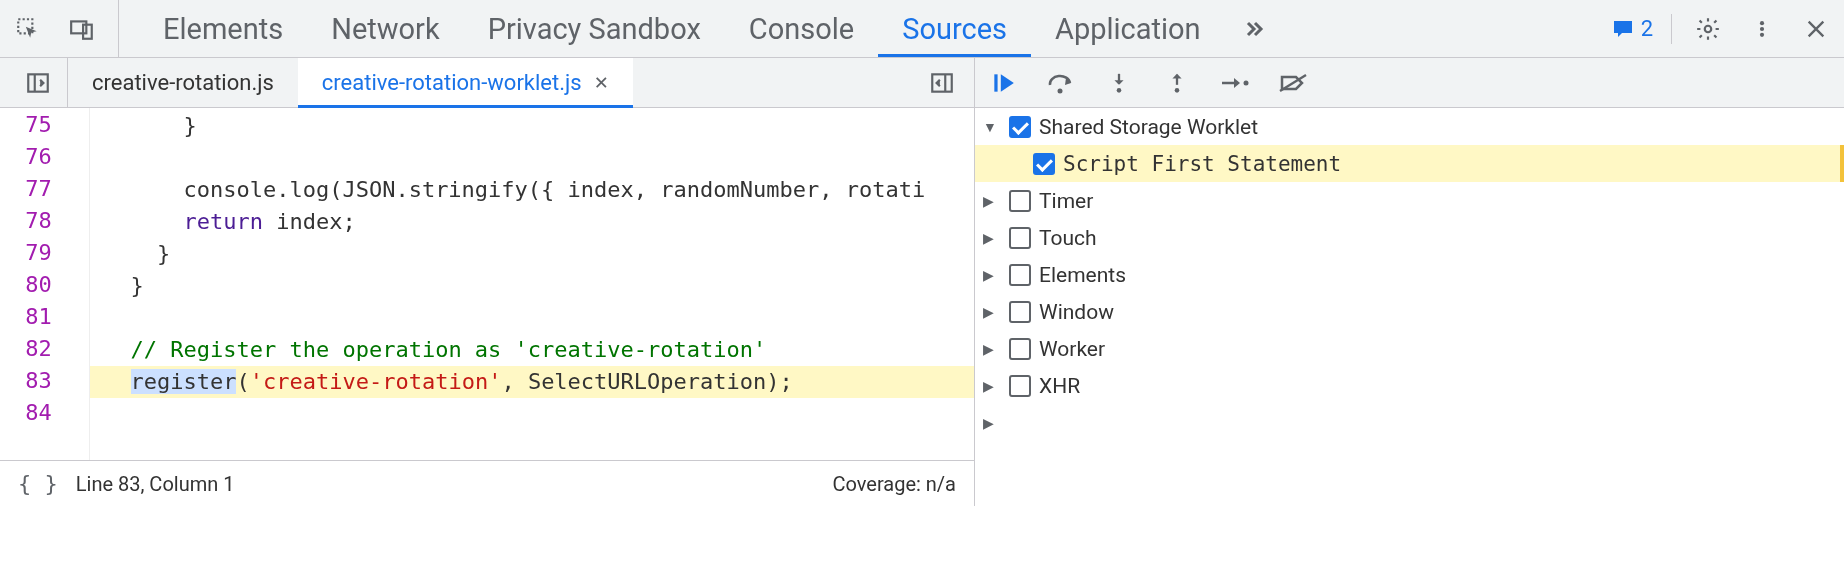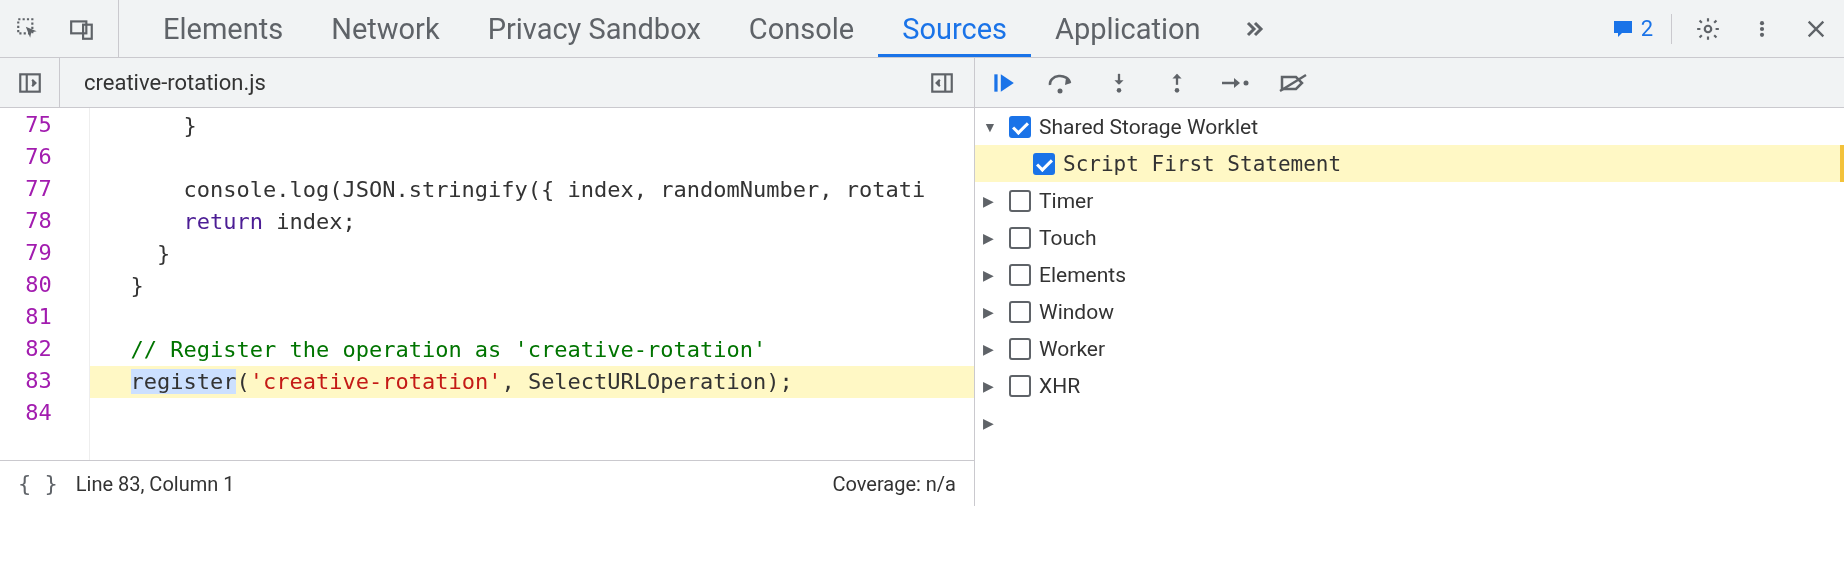--- a/index.html
+++ b/index.html
@@ -11,21 +11,21 @@
 .tabs-row { display: flex; align-items: center; height: 100%; margin-left: 20px; gap: 0; }
 .tab { padding: 0 24px; height: 100%; display: flex; align-items: center; font-size: 29px; color: #5f6368; cursor: pointer; position: relative; }
 .tab.active { color: #1a73e8; }
 .tab.active::after { content: ""; position: absolute; bottom: 0; left: 0; right: 0; height: 3px; background: #1a73e8; }
 .toolbar-right { margin-left: auto; display: flex; align-items: center; gap: 18px; padding-left: 18px; }
 .badge-count { display: flex; align-items: center; gap: 6px; color: #1a73e8; font-size: 22px; }
 .vsep { width: 1px; height: 30px; background: #cac9ce; }
 
 .main-area { display: flex; height: 448px; }
 .left-pane { width: 975px; display: flex; flex-direction: column; border-right: 1px solid #cac9ce; }
-.file-tabs-bar { height: 50px; background: #f1f3f4; border-bottom: 1px solid #cac9ce; display: flex; align-items: center; }
+.file-tabs-bar { height: 50px; background: #f1f3f4; border-bottom: 1px solid #cac9ce; display: flex; align-items: center; padding-left: 8px; }
 .nav-icon-box { width: 60px; height: 100%; display: flex; align-items: center; justify-content: center; border-right: 1px solid #cac9ce; color: #5f6368; cursor: pointer; }
 .file-tab { padding: 0 24px; height: 100%; display: flex; align-items: center; font-size: 22px; color: #333; cursor: pointer; position: relative; gap: 12px; }
 .file-tab.active { color: #1a73e8; background: #fff; }
 .file-tab.active::after { content: ""; position: absolute; bottom: -1px; left: 0; right: 0; height: 3px; background: #1a73e8; }
 .file-tab .close { color: #5f6368; font-size: 18px; }
 .file-tabs-right { margin-left: auto; padding-right: 14px; }
 
 .code-area { flex: 1; display: flex; overflow: hidden; font-family: "Menlo", "Consolas", monospace; font-size: 22px; }
 .gutter { width: 90px; text-align: center; padding-right: 12px; color: #a21caf; line-height: 32px; padding-top: 1px; border-right: 1px solid #eee; }
 .gutter div { height: 32px; }
@@ -126,20 +126,24 @@
       <div class="nav-icon-box">
         <svg width="26" height="26" viewBox="0 0 24 24" fill="none" stroke="currentColor" stroke-width="2">
             <rect x="3" y="4" width="18" height="16"></rect>
             <line x1="9" y1="4" x2="9" y2="20"></line>
             <path d="M14 9 L17 12 L14 15" fill="currentColor" stroke="currentColor"></path>
           </svg>
       </div>
       <div id="file-tabs-container" style="display:flex;height:100%">
           <div class="file-tab">
             <span>creative-rotation.js</span>
+          </div>
+          <div class="file-tab active">
+            <span>creative-rotation-worklet.js</span>
+            <span class="close">✕</span>
           </div>
         </div>
       <div class="file-tabs-right">
         <div class="icon-btn">
           <svg width="26" height="26" viewBox="0 0 24 24" fill="none" stroke="currentColor" stroke-width="2">
               <rect x="3" y="4" width="18" height="16"></rect>
               <line x1="15" y1="4" x2="15" y2="20"></line>
               <path d="M10 9 L7 12 L10 15" fill="currentColor" stroke="currentColor"></path>
             </svg>
         </div>

